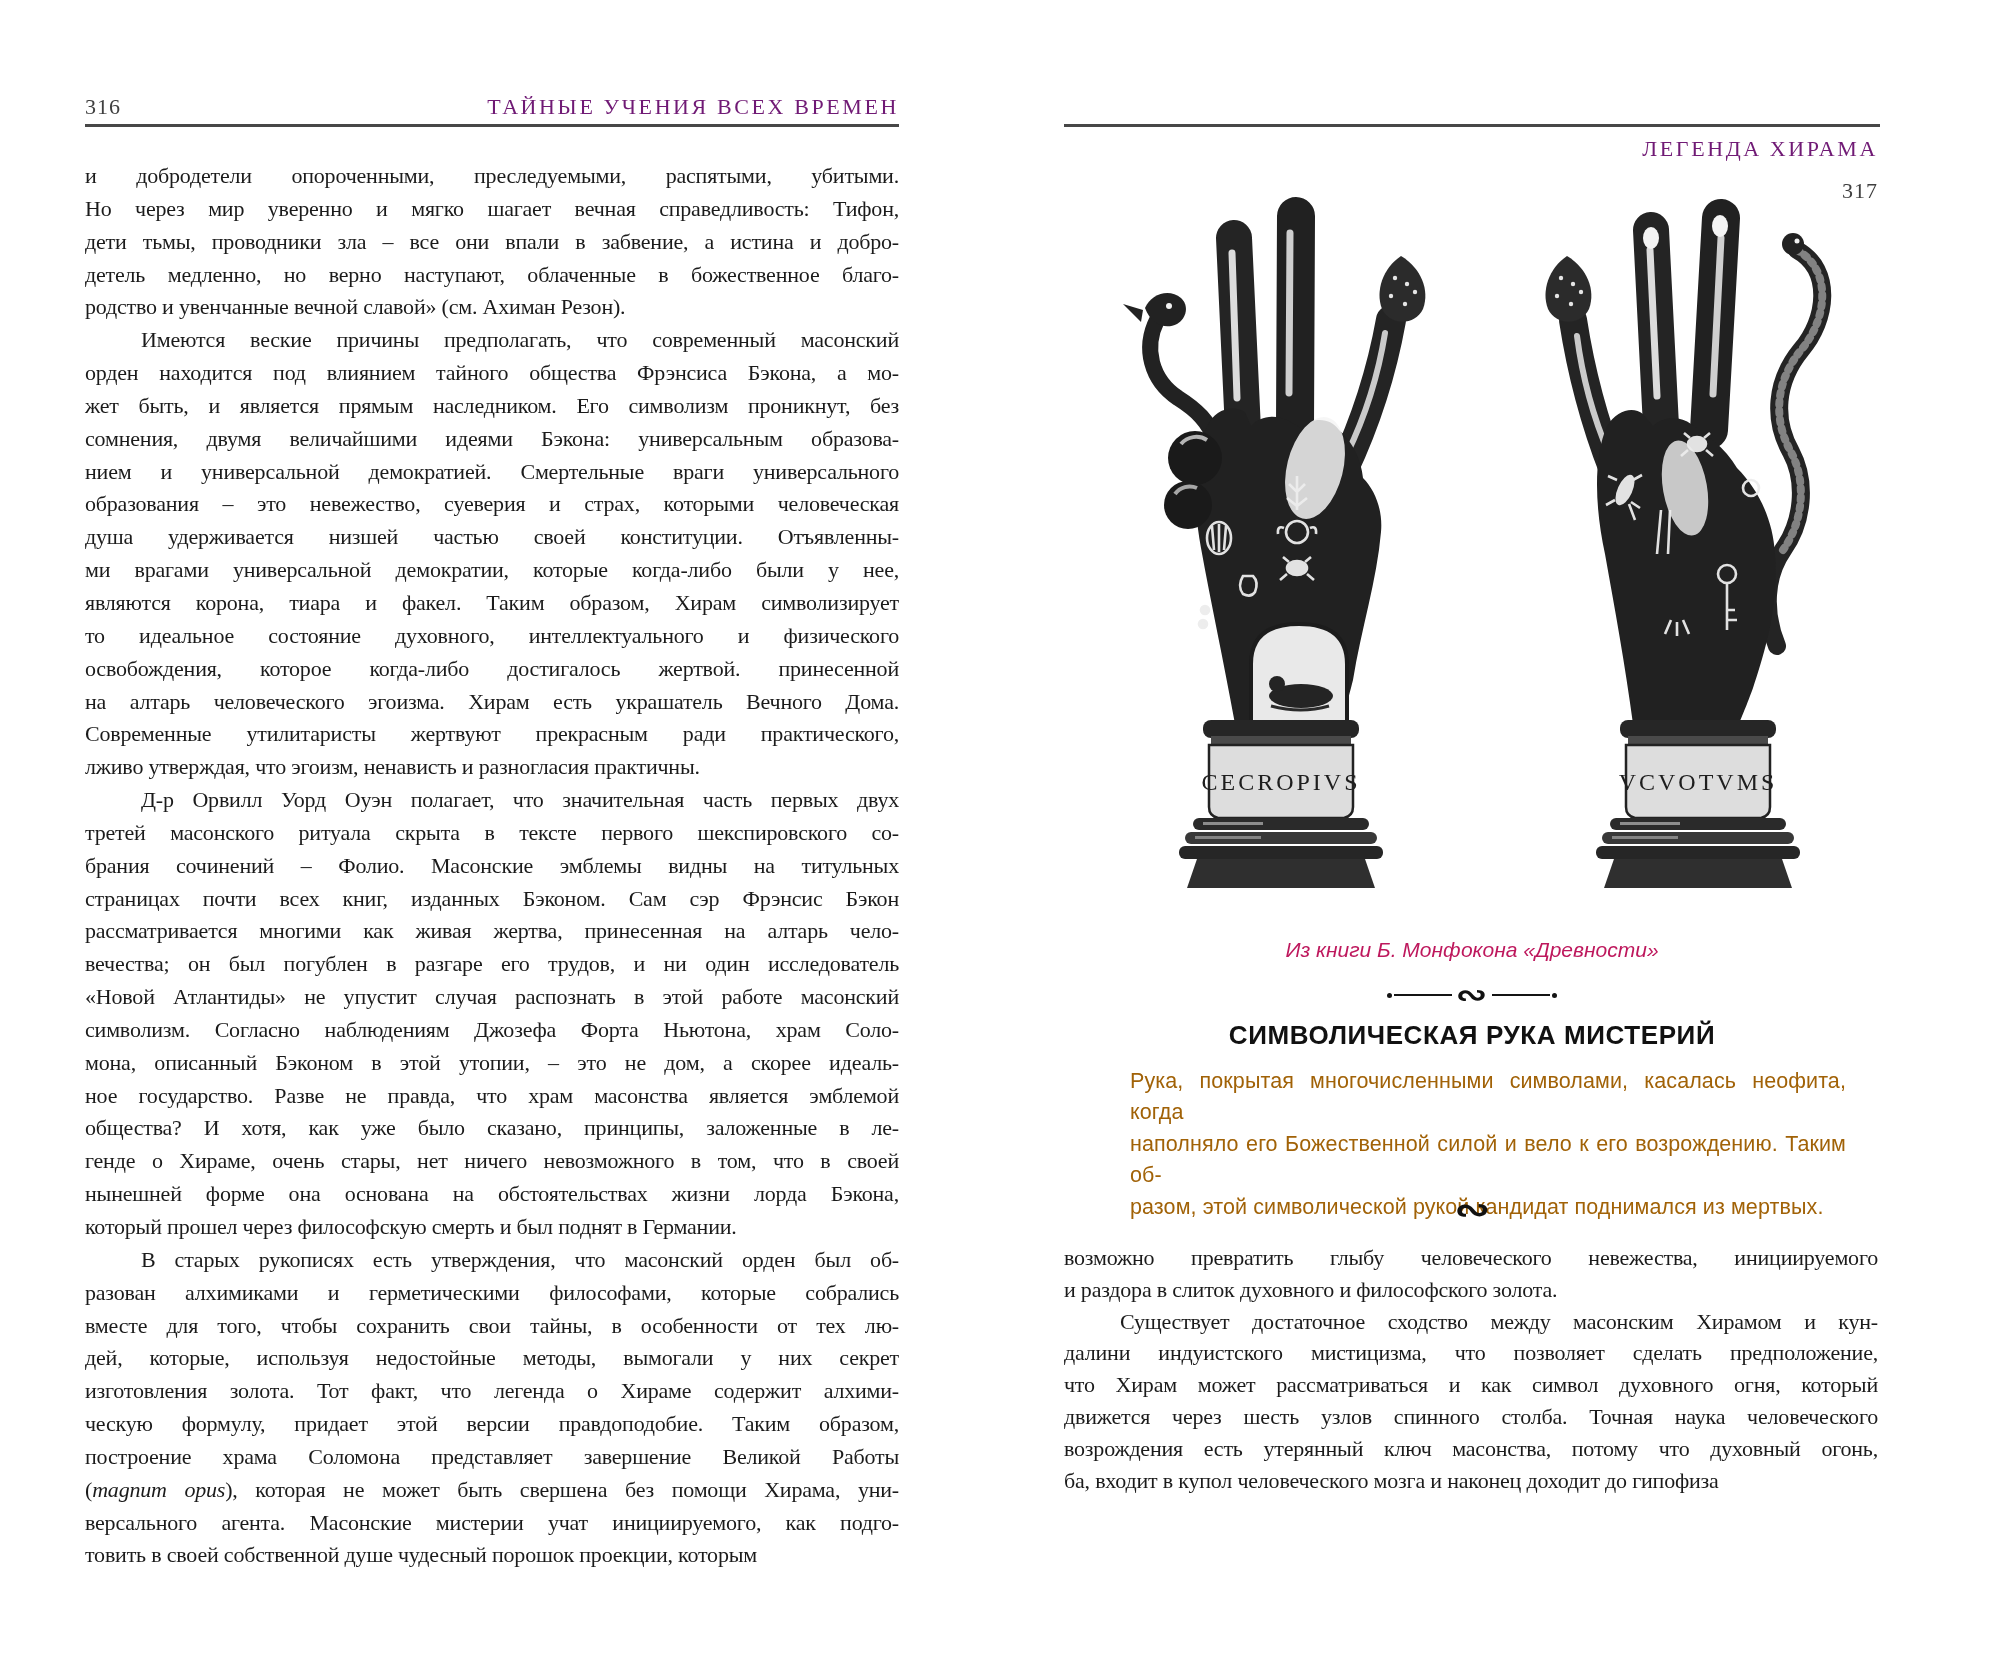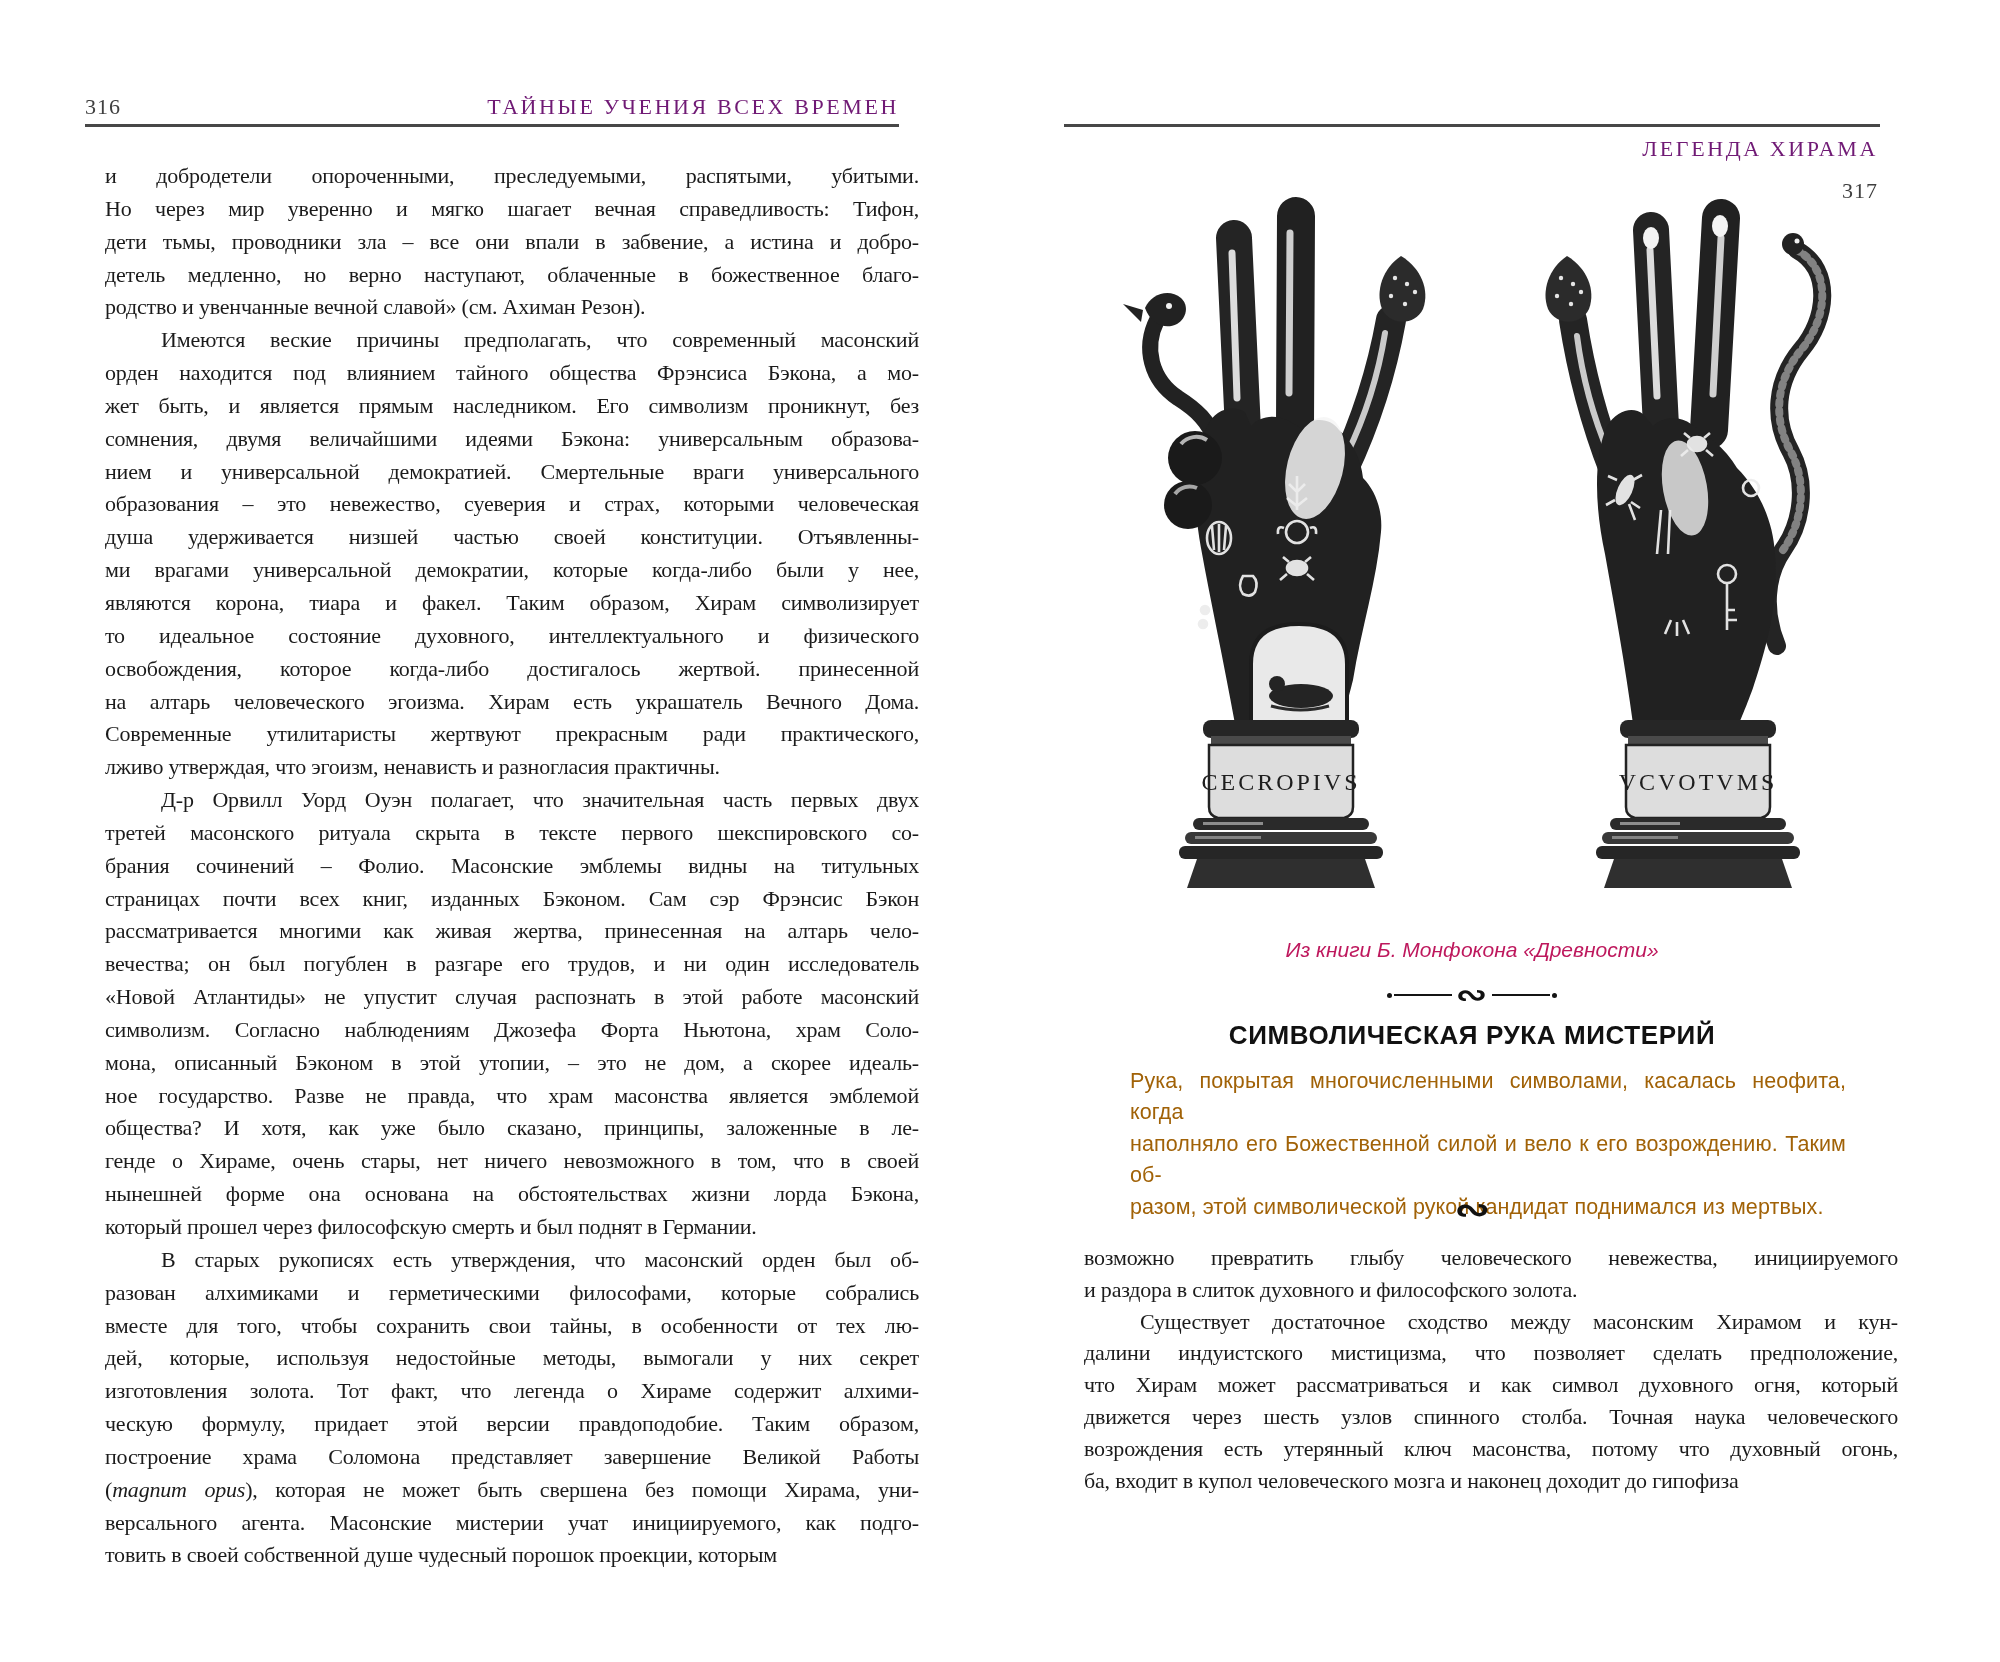--- a/index.html
+++ b/index.html
@@ -12,21 +12,21 @@
   .abs{position:absolute;}
   
   .runhead-row{display:flex;justify-content:space-between;align-items:flex-end;height:28px;gap:16px;}
   .runhead{
     font-family:"Liberation Serif", serif;
     font-size:22px;letter-spacing:2.6px;color:#701a75;white-space:nowrap;margin-top:44px;
   }
   .pagenum{font-family:"Liberation Serif", serif;font-size:22px;color:#3f3f3f;letter-spacing:1px;}
   .head-rule{height:3px;background:#474747;}
   
-  .bodycol{font-size:22px;letter-spacing:-0.2px;color:#1b1b1b;margin-left:20px;}
+  .bodycol{font-size:22px;letter-spacing:-0.2px;color:#1b1b1b;}
   #left-body{line-height:32.85px;}
   #right-body{line-height:31.8px;}
   .line{display:block;text-align:justify;text-align-last:justify;}
   .line.last{text-align-last:left;}
   .line.indent{text-indent:56px;}
   
   .caption{
     font-family:"Liberation Sans", sans-serif;font-style:italic;
     font-size:21px;color:#be185d;text-align:center;line-height:30px;
   }

